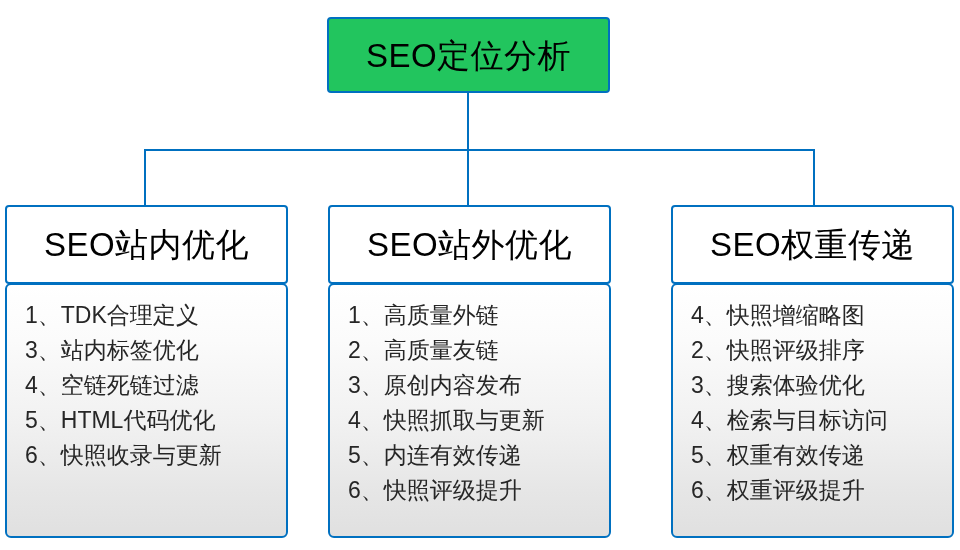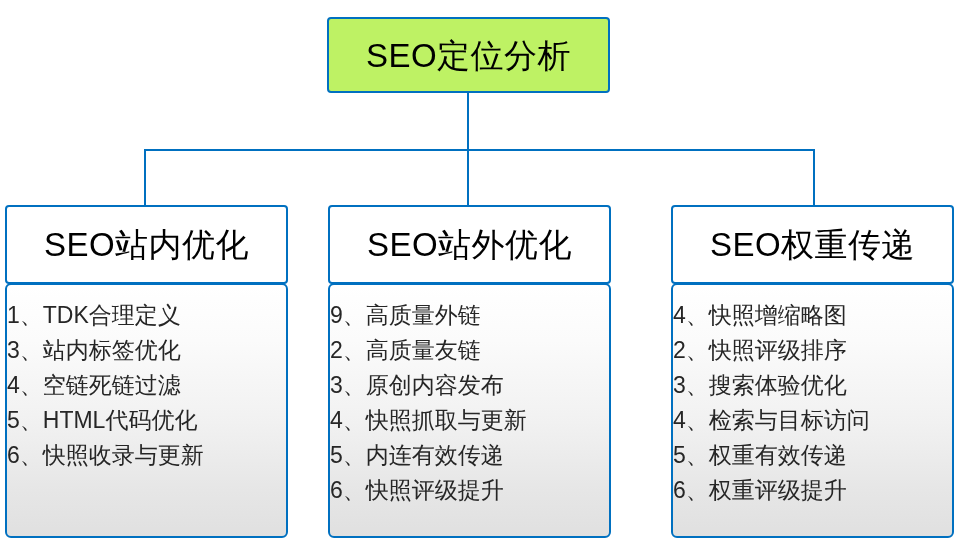--- a/index.html
+++ b/index.html
@@ -22,21 +22,21 @@
   
   .root-box {
     position: absolute;
     left: 327px;
     top: 17px;
     width: 283px;
     height: 76px;
     box-sizing: border-box;
     border: 2px solid #0070c0;
     border-radius: 4px;
-    background: #bef264;
+    background: #22c55e;
     display: flex;
     align-items: center;
     justify-content: center;
   }
   .root-label {
     font-size: 33px;
     color: #000000;
     letter-spacing: 0.5px;
     line-height: 1;
     white-space: nowrap;
@@ -92,20 +92,21 @@
     background: linear-gradient(to bottom, #ffffff 0%, #fbfbfb 22%, #f1f1f1 55%, #e6e6e6 82%, #e0e0e0 100%);
     padding: 13px 0 0 0;
     display: flex;
     flex-direction: column;
     align-items: flex-start;
   }
   .branch-item {
     font-size: 23px;
     color: #262626;
     line-height: 35px;
+    padding-left: 18px;
     white-space: nowrap;
   }
 </style>
 </head>
 <body>
 
 <div id="diagram">
 
   <div class="root-box">
     <span class="root-label">SEO定位分析</span>
@@ -128,21 +129,21 @@
       <div class="branch-item">5、HTML代码优化</div>
       <div class="branch-item">6、快照收录与更新</div>
     </div>
   </div>
 
   <div class="branch branch-middle">
     <div class="branch-header">
       <span class="branch-header-label">SEO站外优化</span>
     </div>
     <div class="branch-body">
-      <div class="branch-item">9、高质量外链</div>
+      <div class="branch-item">1、高质量外链</div>
       <div class="branch-item">2、高质量友链</div>
       <div class="branch-item">3、原创内容发布</div>
       <div class="branch-item">4、快照抓取与更新</div>
       <div class="branch-item">5、内连有效传递</div>
       <div class="branch-item">6、快照评级提升</div>
     </div>
   </div>
 
   <div class="branch branch-right">
     <div class="branch-header">

